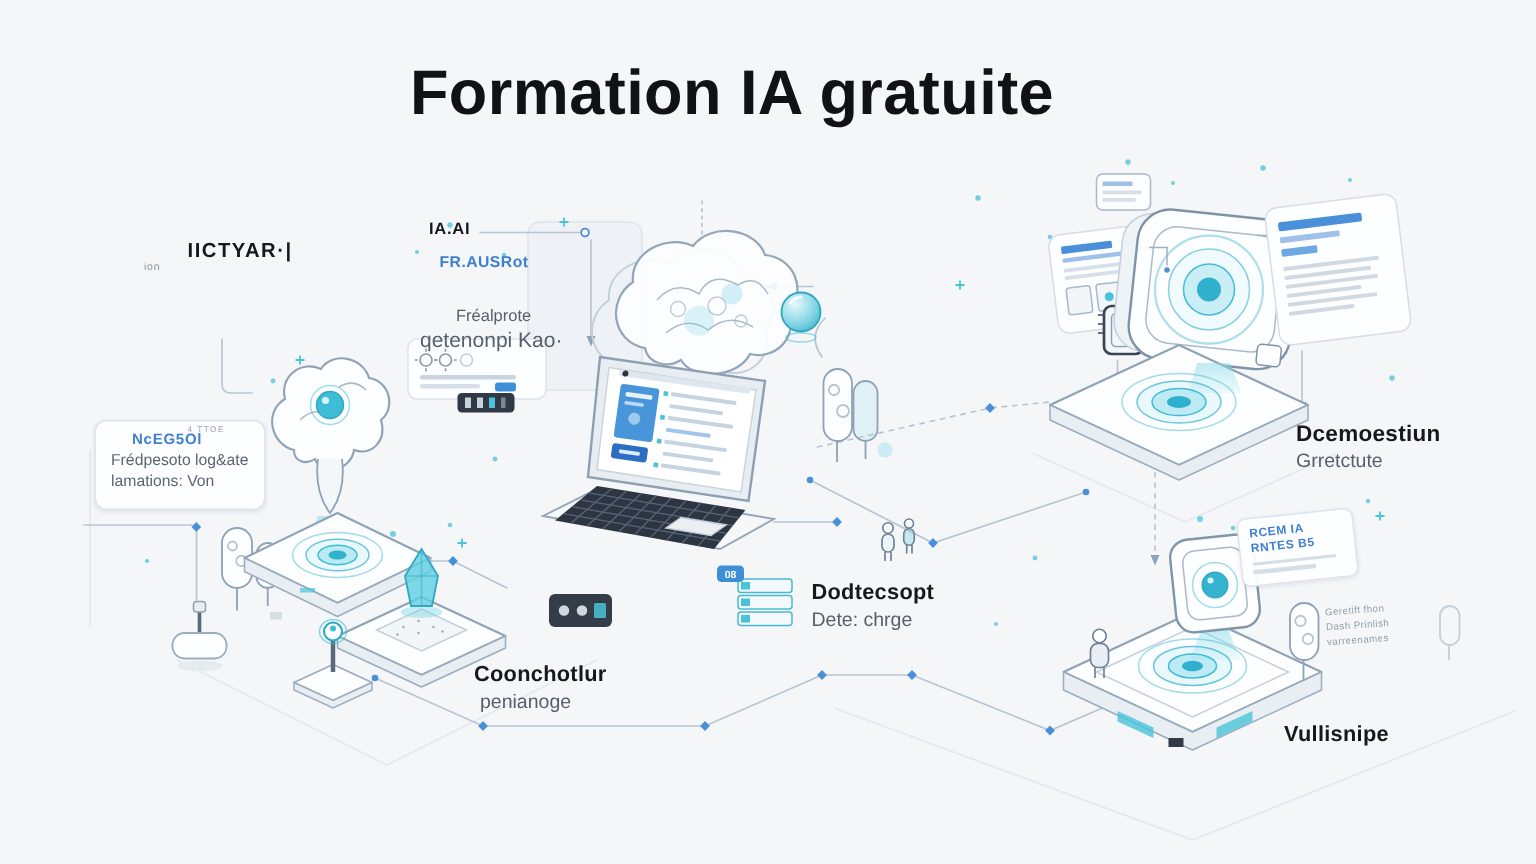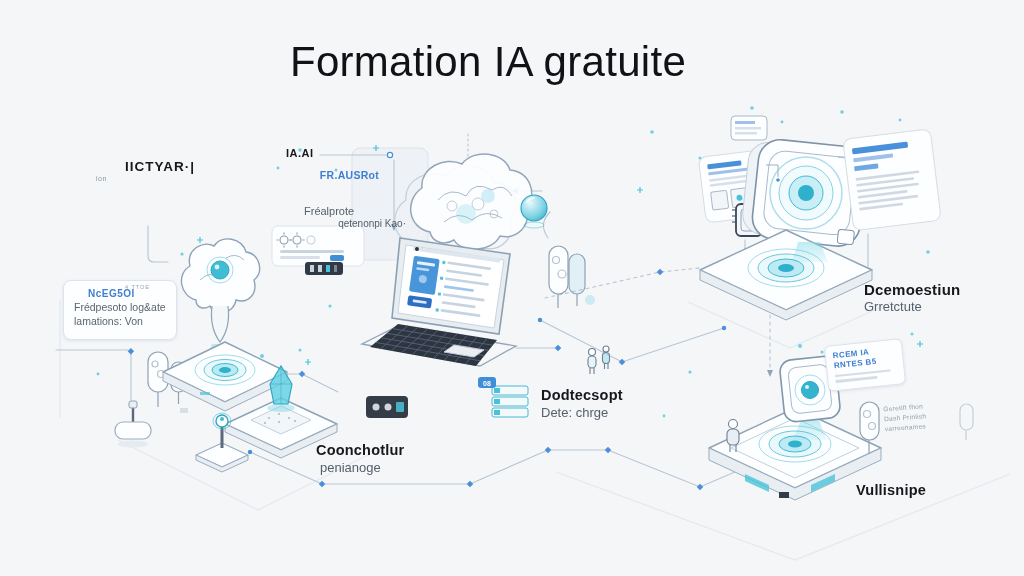--- a/index.html
+++ b/index.html
@@ -1,20 +1,20 @@
 <!DOCTYPE html>
 <html><head>
 <meta charset="utf-8">
 <style>
   html,body{margin:0;padding:0;background:#e9ebee;}
   .stage{position:relative;width:1024px;height:576px;background:#f4f6f8;overflow:hidden;
          font-family:"Liberation Sans",sans-serif;}
   .stage svg{position:absolute;left:0;top:0;}
   .title{position:absolute;top:38px;left:0;width:976px;text-align:center;
-         font-size:42px;font-weight:400;color:#101216;letter-spacing:.3px;}
+         font-size:42px;font-weight:700;color:#101216;letter-spacing:.3px;}
   .lbl{position:absolute;line-height:1.28;}
   .lbl-title{font-weight:700;color:#16181c;font-size:14.5px;letter-spacing:.2px;}
   .lbl-sub{color:#55606c;font-size:13px;}
   .lbl-blue{color:#3f7fd0;font-weight:700;font-size:10.5px;letter-spacing:.3px;}
   .tag{font-weight:700;color:#16181c;font-size:13.5px;letter-spacing:1px;margin-left:37px;}
   .tiny{font-size:7px;color:#8a949e;letter-spacing:.5px;}
   .card{position:absolute;background:rgba(253,254,255,.95);border:1px solid #dde3ea;
         border-radius:8px;box-shadow:0 1px 3px rgba(120,135,150,.18);}
   .left-card{left:63px;top:280px;width:114px;height:60px;padding:7px 10px;box-sizing:border-box;}
   .left-card .corner{position:absolute;top:3px;right:26px;font-size:5.5px;color:#9aa4ae;letter-spacing:1px;}
@@ -415,23 +415,23 @@
 
 <div class="card left-card">
   <span class="corner">4 TTOE</span>
   <div class="blue">NcEG5Ol</div>
   <div class="gline">Frédpesoto log&amp;ate</div>
   <div class="gline">lamations: Von</div>
 </div>
 
 <div class="lbl" style="left:286px;top:146px;width:120px;">
   <div style="font-size:11px;font-weight:700;color:#16181c;letter-spacing:.5px;">IA.AI</div>
-  <div class="lbl-blue" style="margin-top:9px;margin-left:7px;text-align:center;">FR.AUSRot</div>
+  <div class="lbl-blue" style="margin-top:9px;margin-left:7px;">FR.AUSRot</div>
   <div style="font-size:11px;color:#55606c;margin-top:21px;padding-left:18px;">Fréalprote</div>
-  <div style="font-size:10px;color:#55606c;margin-left:-6px;text-align:right;">qetenonpi Kao·</div>
+  <div style="font-size:14px;color:#55606c;margin-left:-6px;">qetenonpi Kao·</div>
 </div>
 
 
 <div class="lbl" style="left:541px;top:386px;width:110px;">
   <div class="lbl-title">Dodtecsopt</div>
   <div class="lbl-sub">Dete: chrge</div>
 </div>
 
 <div class="lbl" style="left:864px;top:280px;width:120px;">
   <div class="lbl-title" style="font-size:15px;">Dcemoestiun</div>

